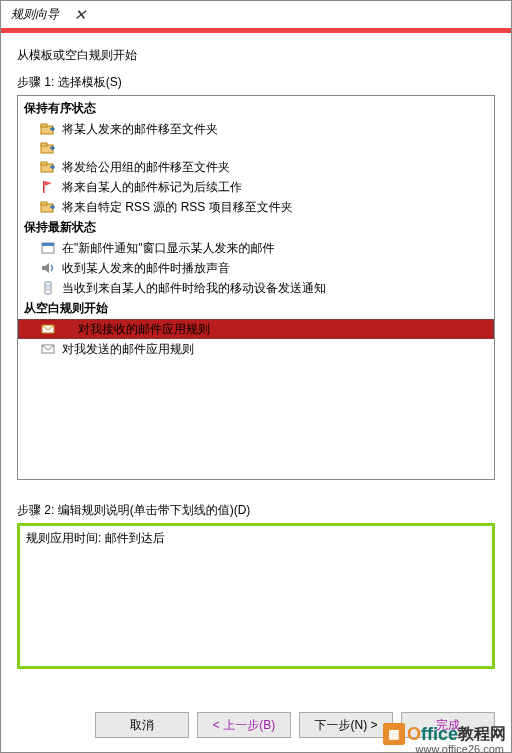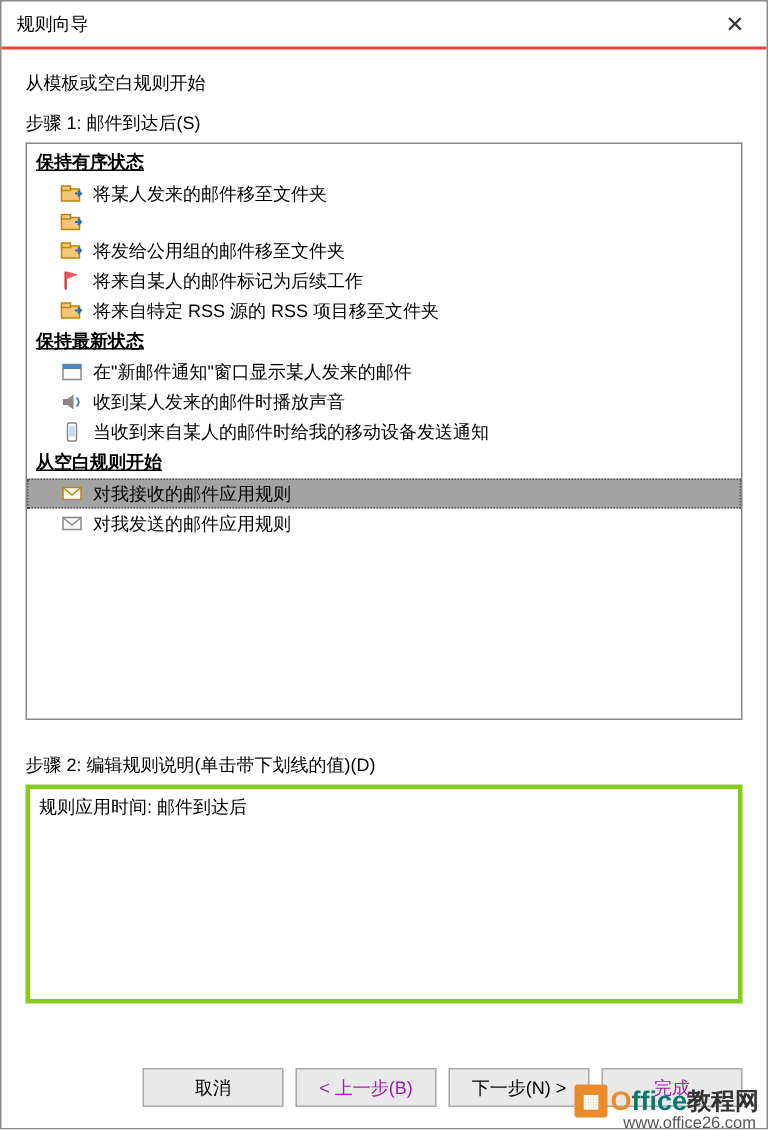--- a/index.html
+++ b/index.html
@@ -17,23 +17,24 @@
       height: 753px;
       border: 1px solid #888;
       display: flex;
       flex-direction: column;
       background: #fff;
     }
     .titlebar {
       height: 32px;
       display: flex;
       align-items: center;
-      justify-content: space-between;
+      justify-content: flex-start;
       padding: 0 0 0 10px;
-      border-bottom: 2px solid #ef4444;
+      border-bottom: 5px solid #ef4444;
+      font-style: italic;
     }
     .titlebar .title {
       font-size: 12px;
     }
     .close-btn {
       width: 42px;
       height: 31px;
       display: flex;
       align-items: center;
       justify-content: center;
@@ -53,33 +54,33 @@
     .listbox {
       border: 1px solid #888;
       height: 385px;
       overflow: auto;
       background: #fff;
       padding: 2px 0;
     }
     .group-header {
       font-weight: bold;
       padding: 2px 6px;
-      text-decoration: underline;
     }
     .list-item {
       display: flex;
       align-items: center;
       padding: 1px 6px 1px 22px;
       cursor: pointer;
       line-height: 18px;
     }
     .list-item.selected {
-      background: #a3a3a3;
+      background: #b91c1c;
       outline: 1px dotted #555;
       outline-offset: -1px;
+      gap: 16px;
     }
     .icon {
       width: 16px;
       height: 16px;
       margin-right: 6px;
       flex-shrink: 0;
       display: flex;
       align-items: center;
       justify-content: center;
     }
@@ -141,21 +142,21 @@
 <div class="dialog">
   <div class="titlebar">
     <span class="title">规则向导</span>
     <div class="close-btn">
       <span>✕</span>
     </div>
   </div>
 
   <div class="content">
     <div class="intro">从模板或空白规则开始</div>
-    <div class="step-label">步骤 1: 邮件到达后(S)</div>
+    <div class="step-label">步骤 1: 选择模板(S)</div>
 
     <div class="listbox">
       <div class="group-header">保持有序状态</div>
 
       <div class="list-item">
         <span class="icon">
             <svg viewBox="0 0 16 16">
               <rect x="1" y="5" width="12" height="8" fill="#f3c77a" stroke="#b8860b"></rect>
               <rect x="1" y="3" width="6" height="3" fill="#f3c77a" stroke="#b8860b"></rect>
               <path d="M10 8 L14 8 M12 6 L14 8 L12 10" stroke="#2a6fb0" fill="none" stroke-width="1.4"></path>

